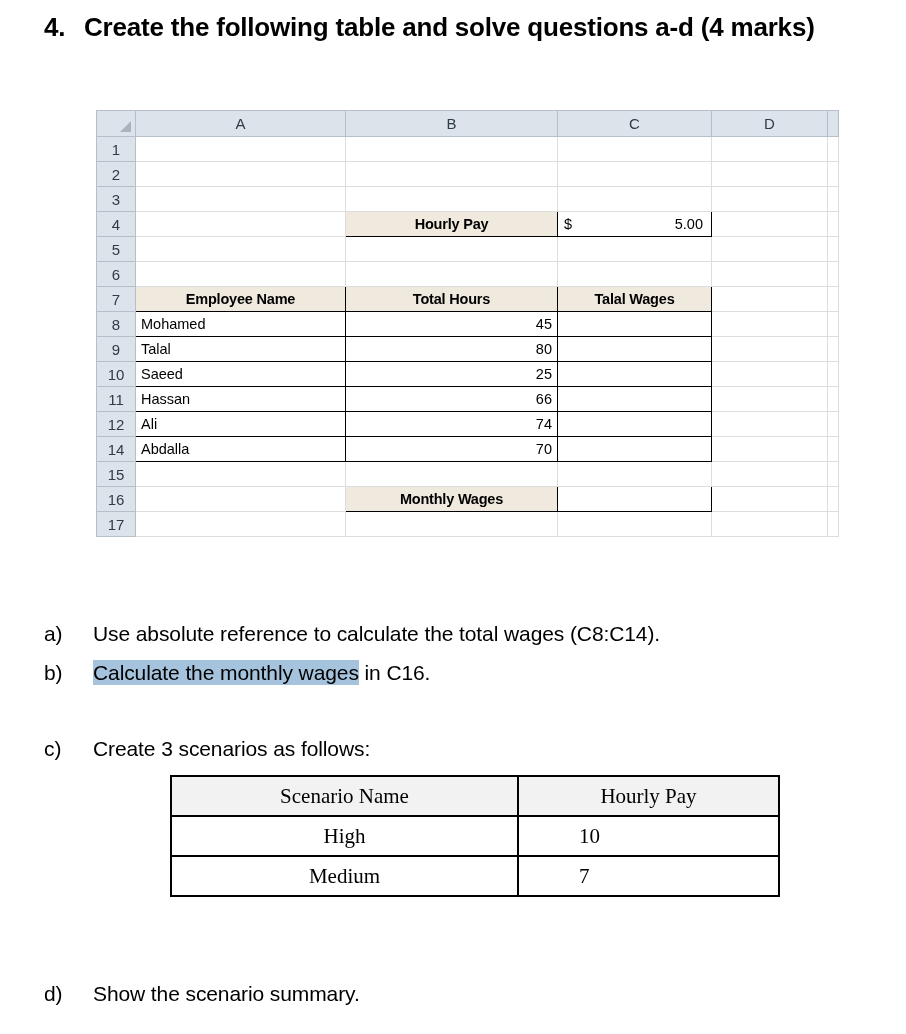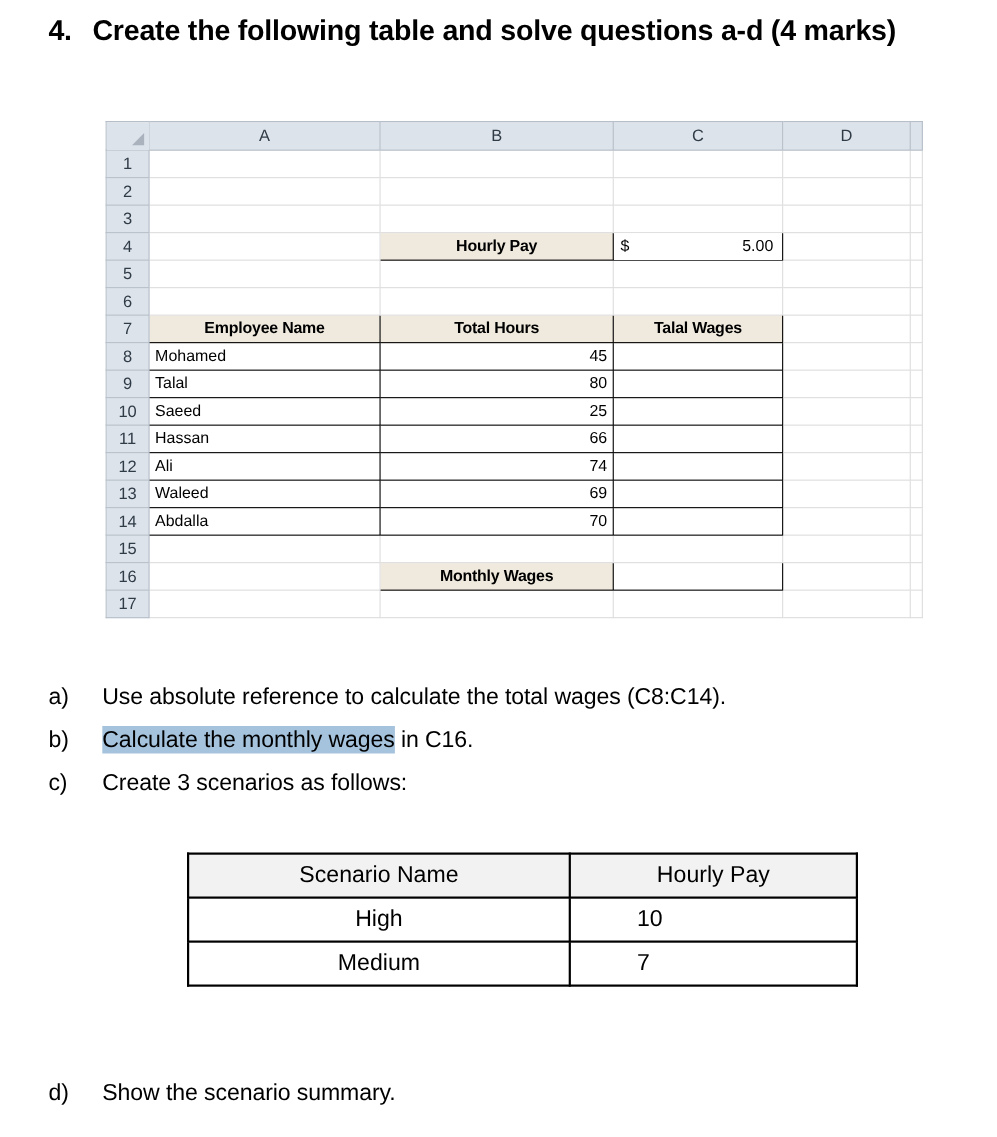--- a/index.html
+++ b/index.html
@@ -140,20 +140,21 @@
     table-layout: fixed;
     font-size: 21px;
   }
   #scenario-table th, #scenario-table td {
     border: 2px solid #000000;
     height: 40px;
     padding: 0;
     box-sizing: border-box;
     font-weight: normal;
     vertical-align: middle;
+    font-family: Liberation Serif, serif;
   }
   #scenario-table thead th {
     background: #f2f2f2;
     text-align: center;
   }
   #scenario-table td.sc-name {
     text-align: center;
   }
   #scenario-table td.sc-pay {
     text-align: left;
@@ -294,28 +295,20 @@
 
     <tr>
       <td class="rowhdr">12</td>
       <td class="xl-box cell-pad ta-left">Ali</td>
       <td class="xl-box cell-pad ta-right">74</td>
       <td class="xl-box cell-pad ta-right"></td>
       <td></td>
       <td></td>
     </tr>
 
-    <tr>
-      <td class="rowhdr">13</td>
-      <td class="xl-box cell-pad ta-left">Waleed</td>
-      <td class="xl-box cell-pad ta-right">69</td>
-      <td class="xl-box cell-pad ta-right"></td>
-      <td></td>
-      <td></td>
-    </tr>
 
     <tr>
       <td class="rowhdr">14</td>
       <td class="xl-box cell-pad ta-left">Abdalla</td>
       <td class="xl-box cell-pad ta-right">70</td>
       <td class="xl-box cell-pad ta-right"></td>
       <td></td>
       <td></td>
     </tr>
 
@@ -349,21 +342,21 @@
 </table>
 
 <div class="subq" style="top:622px;">
   <span class="lbl">a)</span><span>Use absolute reference to calculate the total wages (C8:C14).</span>
 </div>
 
 <div class="subq" style="top:661px;">
   <span class="lbl">b)</span><span class="hl">Calculate the monthly wages</span><span> in C16.</span>
 </div>
 
-<div class="subq" style="top:700px;">
+<div class="subq" style="top:737px;">
   <span class="lbl">c)</span><span>Create 3 scenarios as follows:</span>
 </div>
 
 <table id="scenario-table">
   <colgroup>
     <col style="width:347px">
     <col style="width:261px">
   </colgroup>
   <thead>
     <tr>

